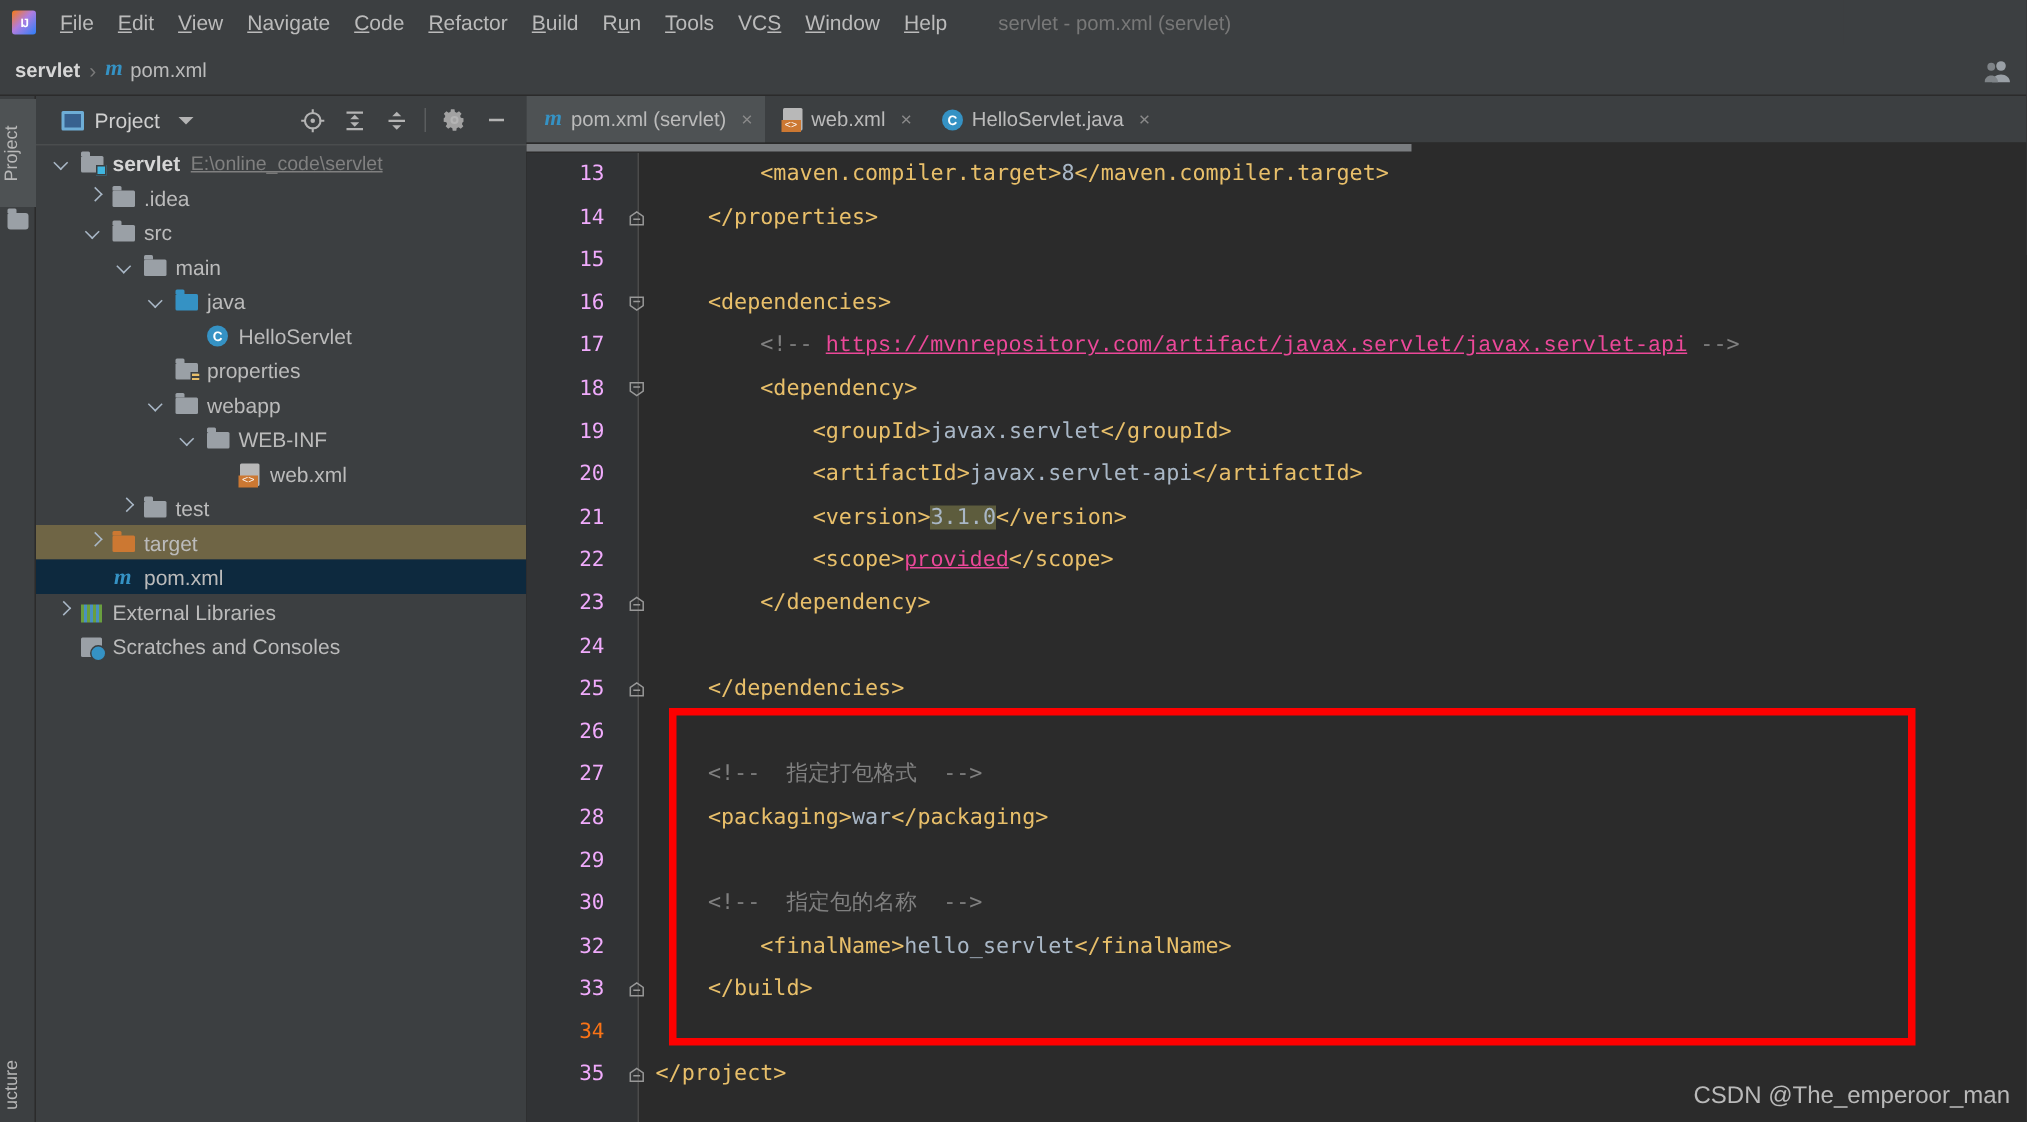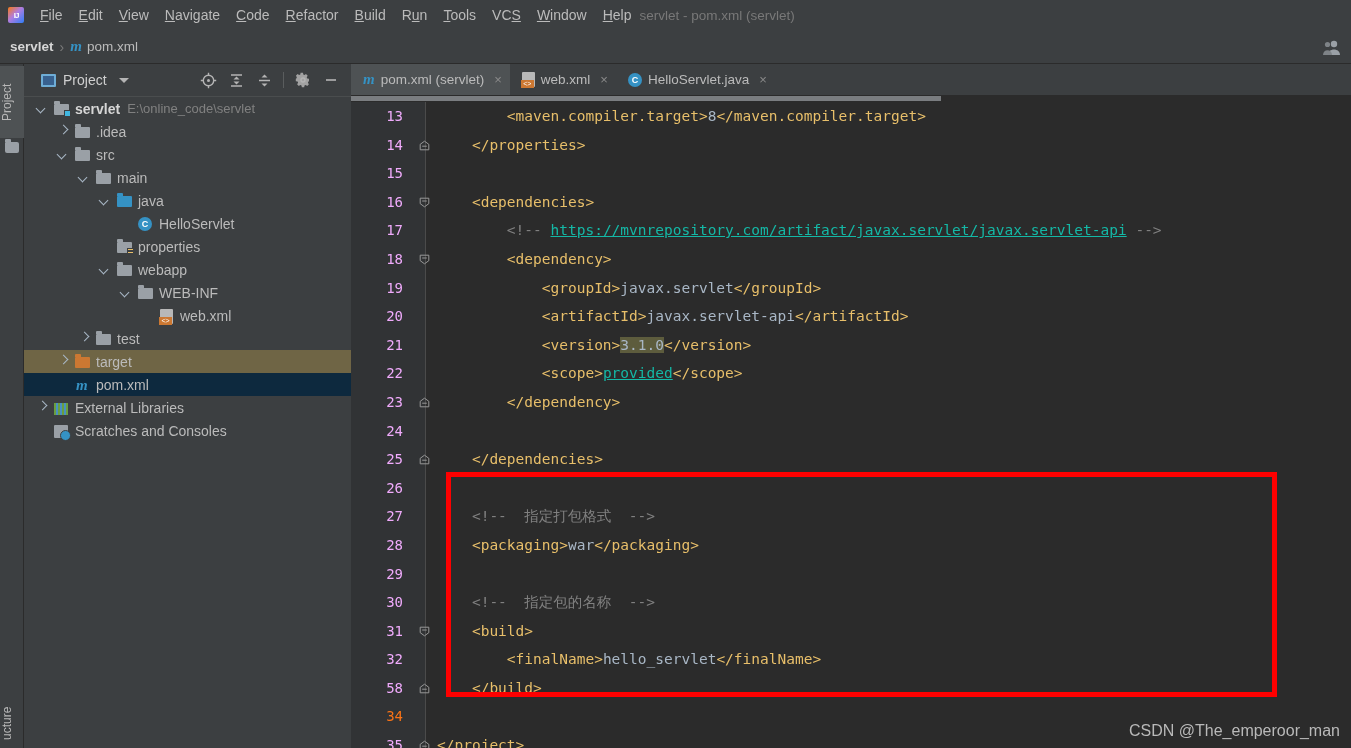--- a/index.html
+++ b/index.html
@@ -25,21 +25,21 @@
     content: "IJ"; position: absolute; inset: 0; color: #fff;
     font-size: 8px; font-weight: bold; display: flex;
     align-items: center; justify-content: center; letter-spacing: -1px;
   }
   .menu-item {
     color: #bbbbbb; font-size: 14px; padding: 3px 8px; cursor: default;
     white-space: nowrap;
   }
   .menu-item u { text-decoration: underline; }
   .win-title {
-    color: #787878; font-size: 13.5px; white-space: nowrap;
+    color: #787878; font-size: 13.5px; margin-left: 26px; white-space: nowrap;
   }
 
   
   .breadcrumb-bar {
     position: absolute; left: 0; top: 30px; width: 1351px; height: 34px;
     background: #3c3f41; display: flex; align-items: center;
     border-bottom: 1px solid #2b2b2b;
   }
   .crumb-root { color: #d6d6d6; font-size: 13.5px; font-weight: bold; margin-left: 10px; }
   .crumb-sep { color: #7a7a7a; font-size: 14px; margin: 0 6px; }
@@ -154,21 +154,21 @@
   .lib-ico { position:absolute; top:3px; left:0; width:14px; height:12px;
     background: repeating-linear-gradient(to right,#6a9f3f 0,#6a9f3f 2px,transparent 2px,transparent 4px),
                 repeating-linear-gradient(to right,transparent 0,transparent 2px,#4a90c0 2px,#4a90c0 4px);
   }
   .scratch-ico { position:absolute; top:2px; left:0; width:14px;height:13px;
     background:#9aa0a6; border-radius:1px; }
   .scratch-ico::after { content:""; position:absolute; right:-3px; bottom:-3px;
     width:9px;height:9px;border-radius:50%;background:#3592c4;
     border:1px solid #3c3f41; }
   .bold { font-weight: bold; color:#d6d6d6; }
-  .dim { color: #808080; margin-left: 7px; font-size: 13px; }
+  .dim { color: #808080; margin-left: 7px; font-size: 13px; text-decoration: underline; }
 
   
   .editor-area {
     position: absolute; left: 351px; top: 64px; width: 1000px; height: 684px;
     background: #2b2b2b;
   }
   .tabbar {
     position: absolute; left:0; top:0; width: 1000px; height: 31px;
     background: #3c3f41; display: flex; align-items: stretch;
   }
@@ -211,21 +211,21 @@
   .lnum.cur { color:#f97316; }
   .ctext { position:absolute; left:86px; color:#a9b7c6; }
   .fold {
     position:absolute; left:68px; top:9px; width:11px; height:11px;
   }
   .fold svg { display:block; }
 
   .tag { color:#e8bf6a; }
   .val { color:#a9b7c6; }
   .comment { color:#808080; }
-  .link { color:#14b8a6; text-decoration: underline; }
+  .link { color:#ec4899; text-decoration: underline; font-family: Liberation Mono, monospace; }
   .hl { background:#5d5c3d;margin-top:48px; }
 
   .redbox {
     position:absolute; left:446px; top:472px; width:831px; height:225px;
     border:5px solid #fe0000; pointer-events:none; z-index:20;
   }
   .watermark {
     position:absolute; right:11px; bottom:8px; color:#b9b9b9; font-size:16px;
     font-family:"Liberation Sans", sans-serif; z-index:25;
   }
@@ -479,26 +479,22 @@
           <div class="cline"><span class="lnum">24</span><span class="ctext"><span></span></span></div>
           <div class="cline"><span class="lnum">25</span><span class="fold"><svg width="11" height="11" viewBox="0 0 11 11">
                 <path d="M1.2 9.8h8.6V4.3L5.5 1.2 1.2 4.3z" fill="none" stroke="#989898" stroke-width="1"></path>
                 <path d="M3.2 6.2h4.6" stroke="#989898" stroke-width="1"></path>
               </svg></span><span class="ctext"><span>&nbsp;&nbsp;&nbsp;&nbsp;</span><span class="tag">&lt;/dependencies&gt;</span></span></div>
           <div class="cline"><span class="lnum">26</span><span class="ctext"><span></span></span></div>
           <div class="cline"><span class="lnum">27</span><span class="ctext"><span>&nbsp;&nbsp;&nbsp;&nbsp;</span><span class="comment">&lt;!--  指定打包格式  --&gt;</span></span></div>
           <div class="cline"><span class="lnum">28</span><span class="ctext"><span>&nbsp;&nbsp;&nbsp;&nbsp;</span><span class="tag">&lt;packaging&gt;</span><span class="val">war</span><span class="tag">&lt;/packaging&gt;</span></span></div>
           <div class="cline"><span class="lnum">29</span><span class="ctext"><span></span></span></div>
           <div class="cline"><span class="lnum">30</span><span class="ctext"><span>&nbsp;&nbsp;&nbsp;&nbsp;</span><span class="comment">&lt;!--  指定包的名称  --&gt;</span></span></div>
-          <div class="cline"><span class="lnum">31</span><span class="fold"><svg width="11" height="11" viewBox="0 0 11 11">
-                <path d="M1.2 1.2h8.6v5.5L5.5 9.8 1.2 6.7z" fill="none" stroke="#989898" stroke-width="1"></path>
-                <path d="M3.2 4h4.6" stroke="#989898" stroke-width="1"></path>
-              </svg></span><span class="ctext"><span>&nbsp;&nbsp;&nbsp;&nbsp;</span><span class="tag">&lt;build&gt;</span></span></div>
           <div class="cline"><span class="lnum">32</span><span class="ctext"><span>&nbsp;&nbsp;&nbsp;&nbsp;&nbsp;&nbsp;&nbsp;&nbsp;</span><span class="tag">&lt;finalName&gt;</span><span class="val">hello_servlet</span><span class="tag">&lt;/finalName&gt;</span></span></div>
-          <div class="cline"><span class="lnum">58</span><span class="fold"><svg width="11" height="11" viewBox="0 0 11 11">
+          <div class="cline"><span class="lnum">33</span><span class="fold"><svg width="11" height="11" viewBox="0 0 11 11">
                 <path d="M1.2 9.8h8.6V4.3L5.5 1.2 1.2 4.3z" fill="none" stroke="#989898" stroke-width="1"></path>
                 <path d="M3.2 6.2h4.6" stroke="#989898" stroke-width="1"></path>
               </svg></span><span class="ctext"><span>&nbsp;&nbsp;&nbsp;&nbsp;</span><span class="tag">&lt;/build&gt;</span></span></div>
           <div class="cline"><span class="lnum cur">34</span><span class="ctext"><span></span></span></div>
           <div class="cline"><span class="lnum">35</span><span class="fold"><svg width="11" height="11" viewBox="0 0 11 11">
                 <path d="M1.2 9.8h8.6V4.3L5.5 1.2 1.2 4.3z" fill="none" stroke="#989898" stroke-width="1"></path>
                 <path d="M3.2 6.2h4.6" stroke="#989898" stroke-width="1"></path>
               </svg></span><span class="ctext"><span></span><span class="tag">&lt;/project&gt;</span></span></div>
         </div>
     </div>

